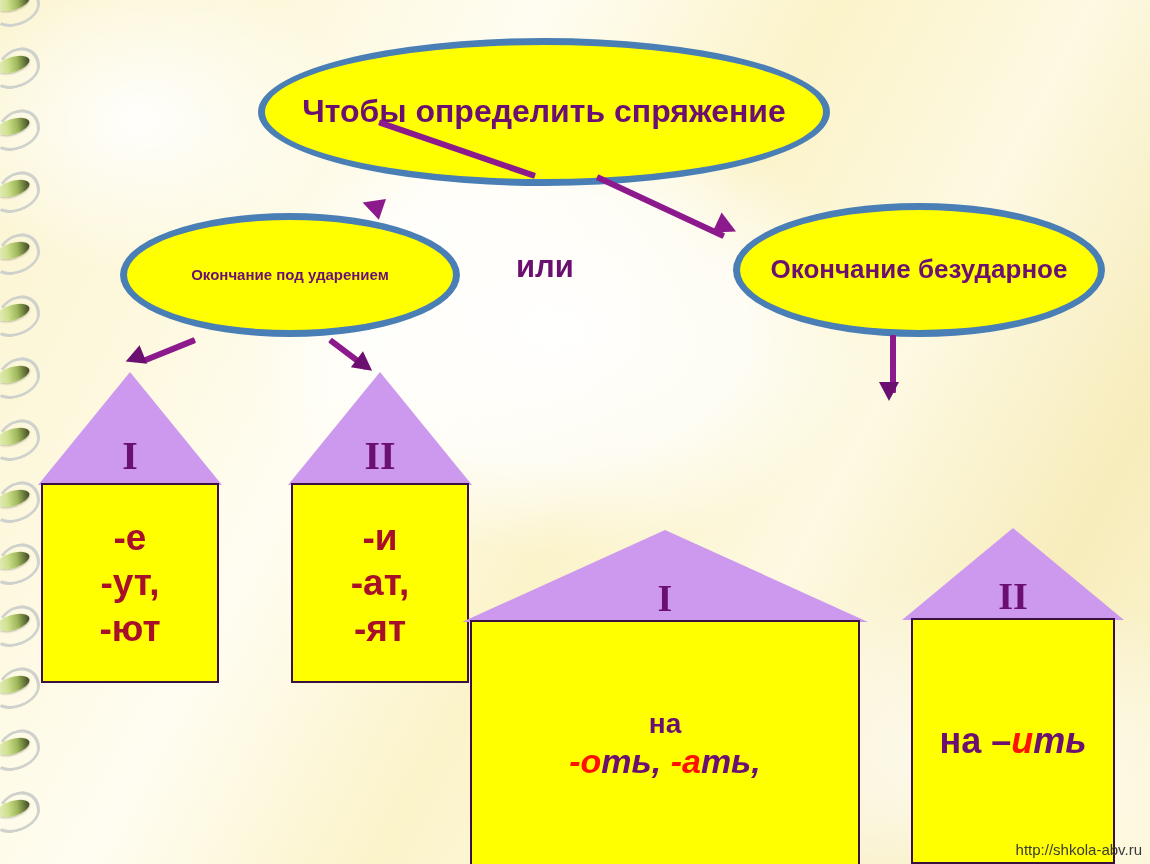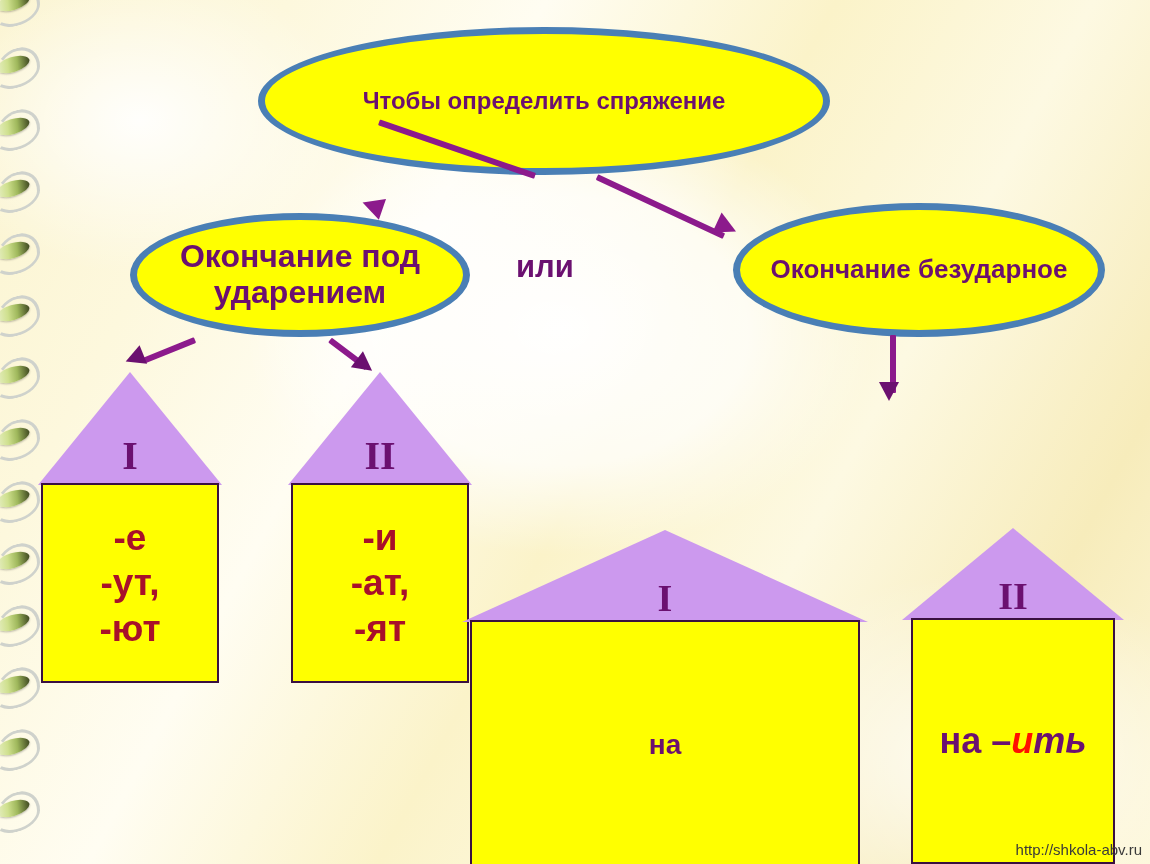--- a/index.html
+++ b/index.html
@@ -61,22 +61,22 @@
     display: flex;
     align-items: center;
     justify-content: center;
     text-align: center;
     box-sizing: border-box;
     color: #6b1070;
     font-weight: bold;
     line-height: 1.12;
   }
 
-  #node-title   { left: 258px; top: 27px;  width: 572px; height: 148px; font-size: 24px; }
-  #node-stress  { left: 130px; top: 213px; width: 340px; height: 124px; font-size: 32px; }
+  #node-title   { left: 258px; top: 38px;  width: 572px; height: 148px; font-size: 32px; }
+  #node-stress  { left: 120px; top: 213px; width: 340px; height: 124px; font-size: 15px; }
   #node-unstr   { left: 733px; top: 203px; width: 372px; height: 134px; font-size: 26px; }
   #node-inf     { left: 660px; top: 387px; width: 458px; height: 160px; font-size: 30px; }
 
   .or-label {
     position: absolute;
     left: 516px; top: 249px;
     font-size: 31px;
     font-weight: bold;
     color: #6b1070;
   }
@@ -311,20 +311,21 @@
     </div>
   </div>
 
   <div class="house" id="house-3">
     <div class="roof">
       <div class="tri"></div>
       <div class="num">I</div>
     </div>
     <div class="body">
       <div class="l1">на</div>
+      <div class="l3"><span class="red">-</span><span class="red">о</span><span>ть, </span><span class="red">-</span><span class="red">а</span><span>ть,</span></div>
     </div>
   </div>
 
   <div class="house" id="house-4">
     <div class="roof">
       <div class="tri"></div>
       <div class="num">II</div>
     </div>
     <div class="body">
       <div class="r1"><span>на –</span><span class="it red">и</span><span class="it">ть</span></div>

